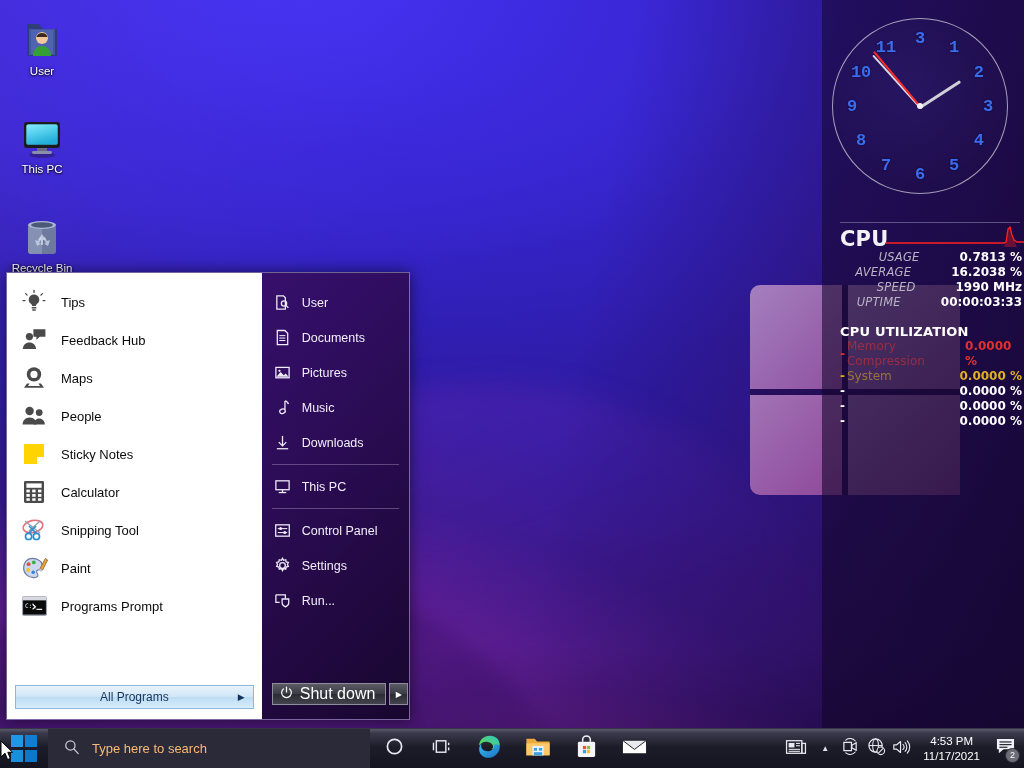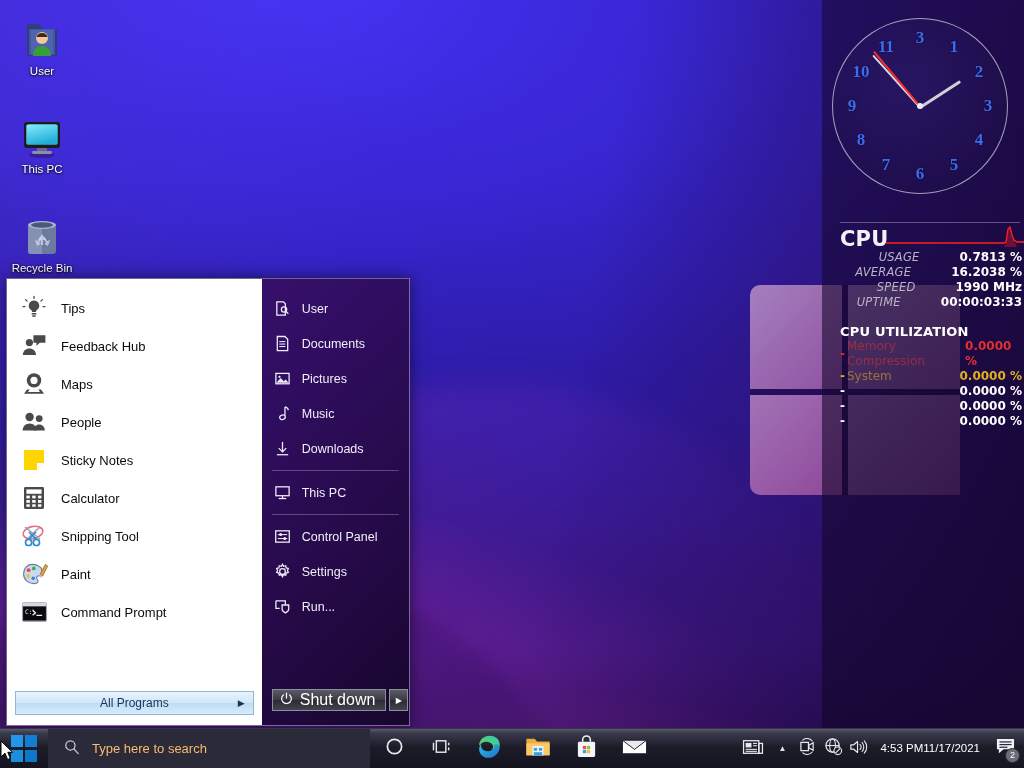--- a/index.html
+++ b/index.html
@@ -101,21 +101,21 @@
     width: 176px; height: 176px;
   }
   #clock-face {
     position: absolute; inset: 0;
     border-radius: 50%;
     border: 1.6px solid rgba(215,215,225,0.72);
     background: radial-gradient(circle at 45% 38%, rgba(52,36,120,0.40), rgba(26,10,62,0.45));
   }
   .cnum {
     position: absolute;
-    font-family: Liberation Serif, serif;
+    font-family: Liberation Mono, monospace;
     font-weight: bold;
     font-size: 17px;
     color: #3a6cf0;
     text-shadow: 0 0 2px rgba(0,0,0,0.6);
     transform: translate(-50%,-50%);
     width: 26px; text-align:center;
   }
   .hand { position:absolute; left:50%; top:50%; transform-origin: 0% 50%; height:2px; border-radius:1px; }
   #hand-hour  { width: 48px; height:3px; background: #cfcfd8; }
   #hand-min   { width: 70px; height:2.4px; background: #d8d8e0; }
@@ -137,21 +137,21 @@
   .cpu-row .k { font-size: 11.5px; font-style: italic; color: #b9b4c4; letter-spacing:.2px; }
   .cpu-row .v { font-size: 12px; font-weight: bold; color: #ffffff; }
   #cpu-util-title { padding-left:6px; margin-top: 14px; font-size: 13px; font-weight: bold; color:#ffffff; letter-spacing:.2px; }
   .proc-row { display:flex; justify-content:space-between; padding: 0 2px 0 6px; line-height: 15px; }
   .proc-row .pname { font-size: 12px; display:flex; align-items:center; gap:2px; }
   .proc-row .dash { font-weight:bold; }
   .proc-row .pval { font-size: 12px; font-weight: bold; }
 
   
   #start-menu {
-    position: absolute; left: 6px; top: 278px;
+    position: absolute; left: 6px; top: 272px;
     width: 404px; height: 448px;
     border: 1px solid rgba(185,175,215,0.55);
     background: linear-gradient(135deg, rgba(70,20,120,0.92) 0%, rgba(48,12,92,0.94) 45%, rgba(22,6,44,0.96) 100%);
     box-shadow: 0 0 14px rgba(0,0,0,0.55);
     display: flex;
   }
   #sm-left {
     width: 256px; height: 100%;
     background: #ffffff;
     display: flex; flex-direction: column;
@@ -239,21 +239,21 @@
 
   .tb-btn {
     width: 48px; height: 40px;
     display:flex; align-items:center; justify-content:center;
     cursor: default;
   }
 
   #tray { margin-left: auto; display:flex; align-items:center; height: 40px; padding-right: 2px; }
   .tray-ico { width: 26px; height: 40px; display:flex; align-items:center; justify-content:center; cursor: default; }
   #tray-clock {
-    height: 40px; display:flex; flex-direction:row; align-items:center; justify-content:center;
+    height: 40px; display:flex; flex-direction:column; align-items:center; justify-content:center;
     padding: 0 8px; color:#fff; cursor: default;
   }
   #tray-clock div { font-size: 11.5px; line-height: 15px; }
   #notif-btn { position: relative; width: 34px; height: 40px; display:flex; align-items:center; justify-content:center; cursor: default; }
   #notif-badge {
     position:absolute; right: 2px; bottom: 6px;
     width: 15px; height: 15px; border-radius: 50%;
     background: #6d6d78; color:#fff;
     font-size: 9px; display:flex; align-items:center; justify-content:center;
     border: 1px solid #2a2a36;
@@ -551,21 +551,21 @@
           <div class="sm-app">
             <span class="ico">
               <svg width="27" height="23" viewBox="0 0 28 24">
                 <rect x="1.5" y="2" width="25" height="19" rx="1.2" fill="#0a0a0a" stroke="#9aa0b0" stroke-width="1.2"></rect>
                 <rect x="1.5" y="2" width="25" height="3.6" fill="#d8d8e0"></rect>
                 <text x="4" y="13.4" font-family="DejaVu Sans Mono, monospace" font-size="6.4" fill="#f0f0f0">C:\</text>
                 <path d="M12 9.6 l3 2.6 l-3 2.6" fill="none" stroke="#f0f0f0" stroke-width="1.3"></path>
                 <line x1="16" y1="15" x2="22" y2="15" stroke="#f0f0f0" stroke-width="1.3"></line>
               </svg>
             </span>
-            <span class="txt">Command Prompt</span>
+            <span class="txt">Programs Prompt</span>
           </div>
         </div>
       <div id="sm-allprograms-wrap">
         <div id="sm-allprograms">
           <span>All Programs</span>
           <span class="arrow">▶</span>
         </div>
       </div>
     </div>
 

